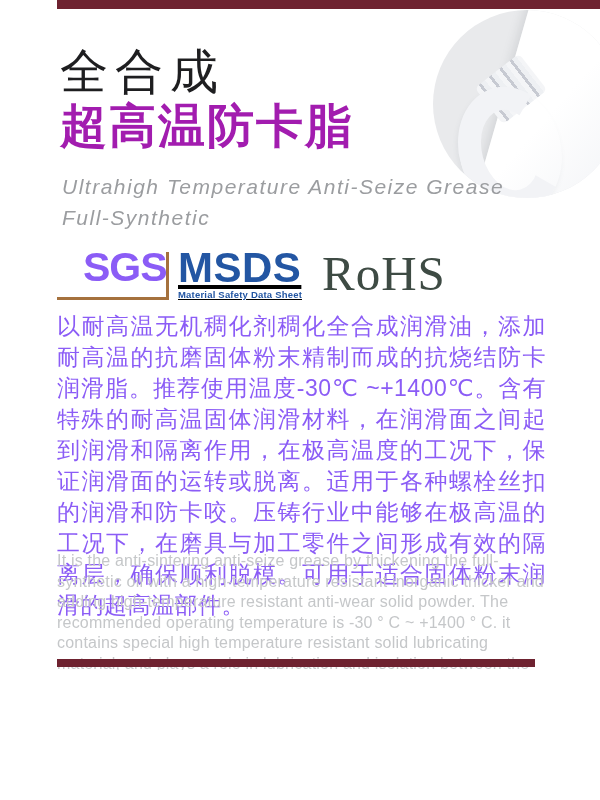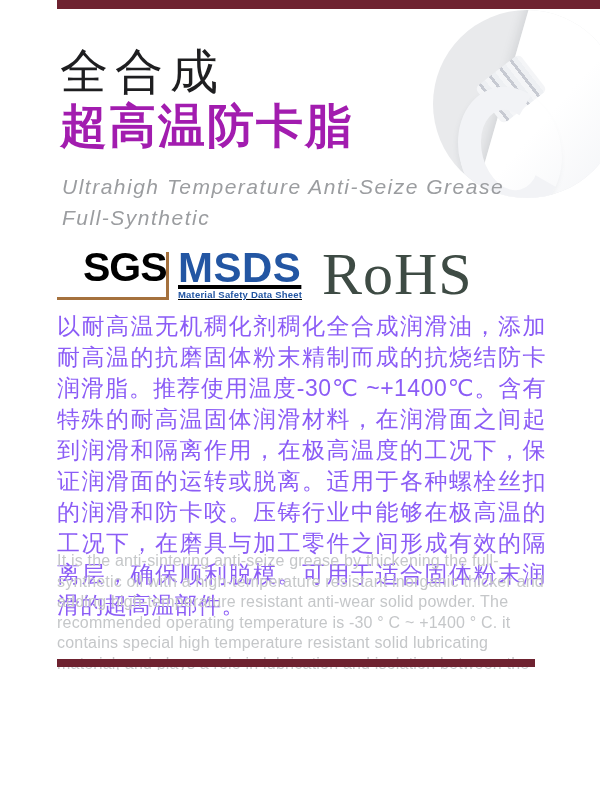--- a/index.html
+++ b/index.html
@@ -44,30 +44,30 @@
   .subtitle-en{
     position:absolute;left:62px;top:171px;font-size:21px;line-height:31px;
     font-style:italic;color:#9b9da0;letter-spacing:1.5px;
   }
 
   
   .logos{position:absolute;left:57px;top:250px;height:52px;}
   .sgs{position:absolute;left:0;top:2px;width:112px;height:48px;}
   .sgs-text{
     position:absolute;left:26px;top:-8px;font-size:41px;font-weight:700;
-    color:#000000;letter-spacing:-1px;
+    color:#8b5cf6;letter-spacing:-1px;
   }
   .sgs-hline{position:absolute;left:0;bottom:0;width:112px;height:3px;background:#a5713d;}
   .sgs-vline{position:absolute;right:0;top:0;width:3px;height:45px;background:#a5713d;}
   .msds{position:absolute;left:121px;top:-2px;width:130px;text-align:left;text-decoration:underline;}
   .msds-text{font-size:42px;line-height:40px;font-weight:800;color:#2356a3;letter-spacing:0.5px;}
   .msds-sub{font-size:9.5px;font-weight:700;color:#2356a3;letter-spacing:0.2px;margin-top:1px;white-space:nowrap;}
   .rohs{
     position:absolute;left:265px;top:0;font-family:"Liberation Serif","DejaVu Serif",serif;
-    font-size:60px;line-height:48px;color:#3e4b44;letter-spacing:1px;
+    font-size:49px;line-height:48px;color:#3e4b44;letter-spacing:1px;
   }
 
   
   .desc-cn{
     position:absolute;left:57px;top:311px;width:489px;
     font-size:23px;line-height:31px;color:#8b5cf6;font-weight:500;
     text-align:justify;letter-spacing:0.5px;
   }
   .desc-en{
     position:absolute;left:57px;top:551px;width:494px;

